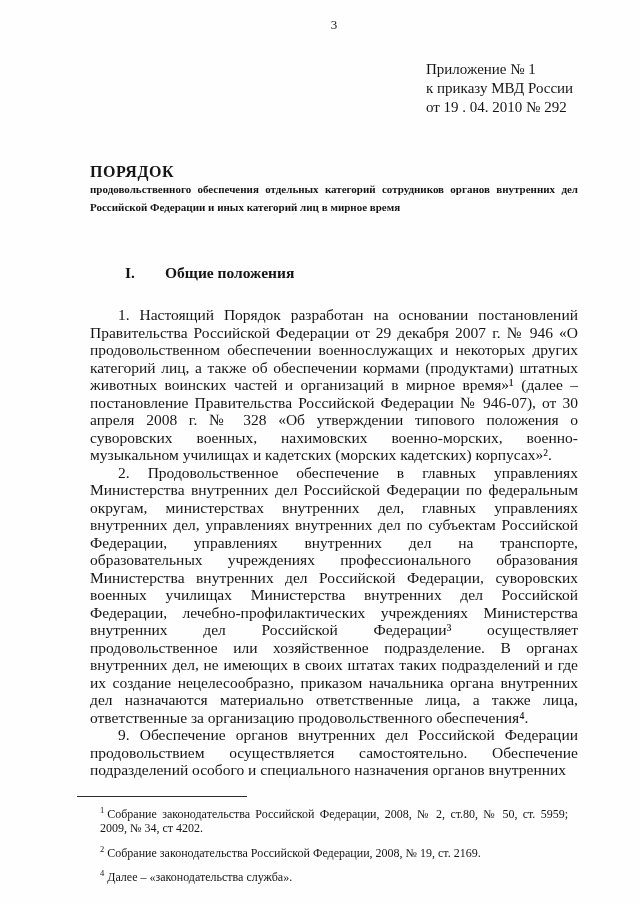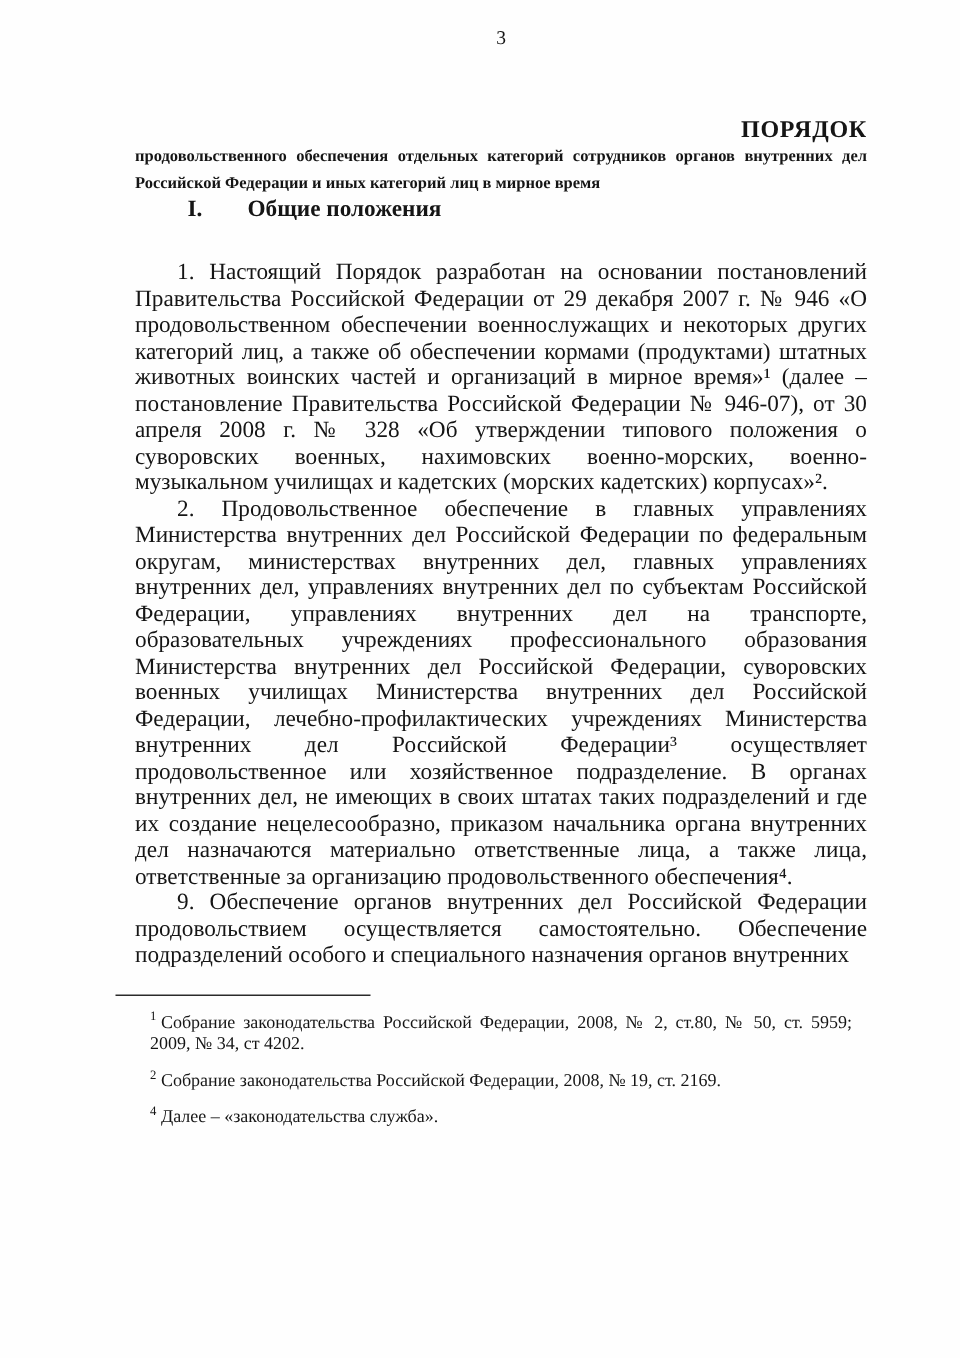--- a/index.html
+++ b/index.html
@@ -25,33 +25,34 @@
   }
   .annex {
     margin-top: 28px;
     margin-left: 336px;
     font-size: 15px;
     line-height: 19px;
     white-space: nowrap;
   }
   .doc-title {
     margin-top: 46px;
-    text-align: right;
+    text-align: left;
     font-weight: bold;
     font-size: 16px;
     line-height: 18px;
     letter-spacing: 0.5px;
   }
   .doc-subtitle {
     font-weight: bold;
     font-size: 11px;
     line-height: 17.5px;
     text-align: justify;
   }
   .section-heading {
+    margin-top: 48px;
     margin-left: 35px;
     font-weight: bold;
     font-size: 15.5px;
     line-height: 18px;
   }
   .sec-num {
     display: inline-block;
     width: 40px;
   }
   .body-para {
@@ -86,20 +87,25 @@
     margin-right: 3px;
   }
 </style>
 </head>
 <body>
 
 <div class="page">
 
   <div class="page-number">3</div>
 
+  <div class="annex">
+    <div>Приложение № 1</div>
+    <div>к приказу МВД России</div>
+    <div>от 19 . 04. 2010 № 292</div>
+  </div>
 
   <div class="doc-title">ПОРЯДОК</div>
 
   <div class="doc-subtitle">продовольственного обеспечения отдельных категорий сотрудников органов внутренних дел Российской Федерации и иных категорий лиц в мирное время</div>
 
   <div class="section-heading">
     <span class="sec-num">I.</span><span>Общие положения</span>
   </div>
 
   <p class="body-para first">1. Настоящий Порядок разработан на основании постановлений Правительства Российской Федерации от 29 декабря 2007 г. № 946 «О продовольственном обеспечении военнослужащих и некоторых других категорий лиц, а также об обеспечении кормами (продуктами) штатных животных воинских частей и организаций в мирное время»¹ (далее – постановление Правительства Российской Федерации № 946-07), от 30 апреля 2008 г. № 328 «Об утверждении типового положения о суворовских военных, нахимовских военно-морских, военно-музыкальном училищах и кадетских (морских кадетских) корпусах»².</p>

